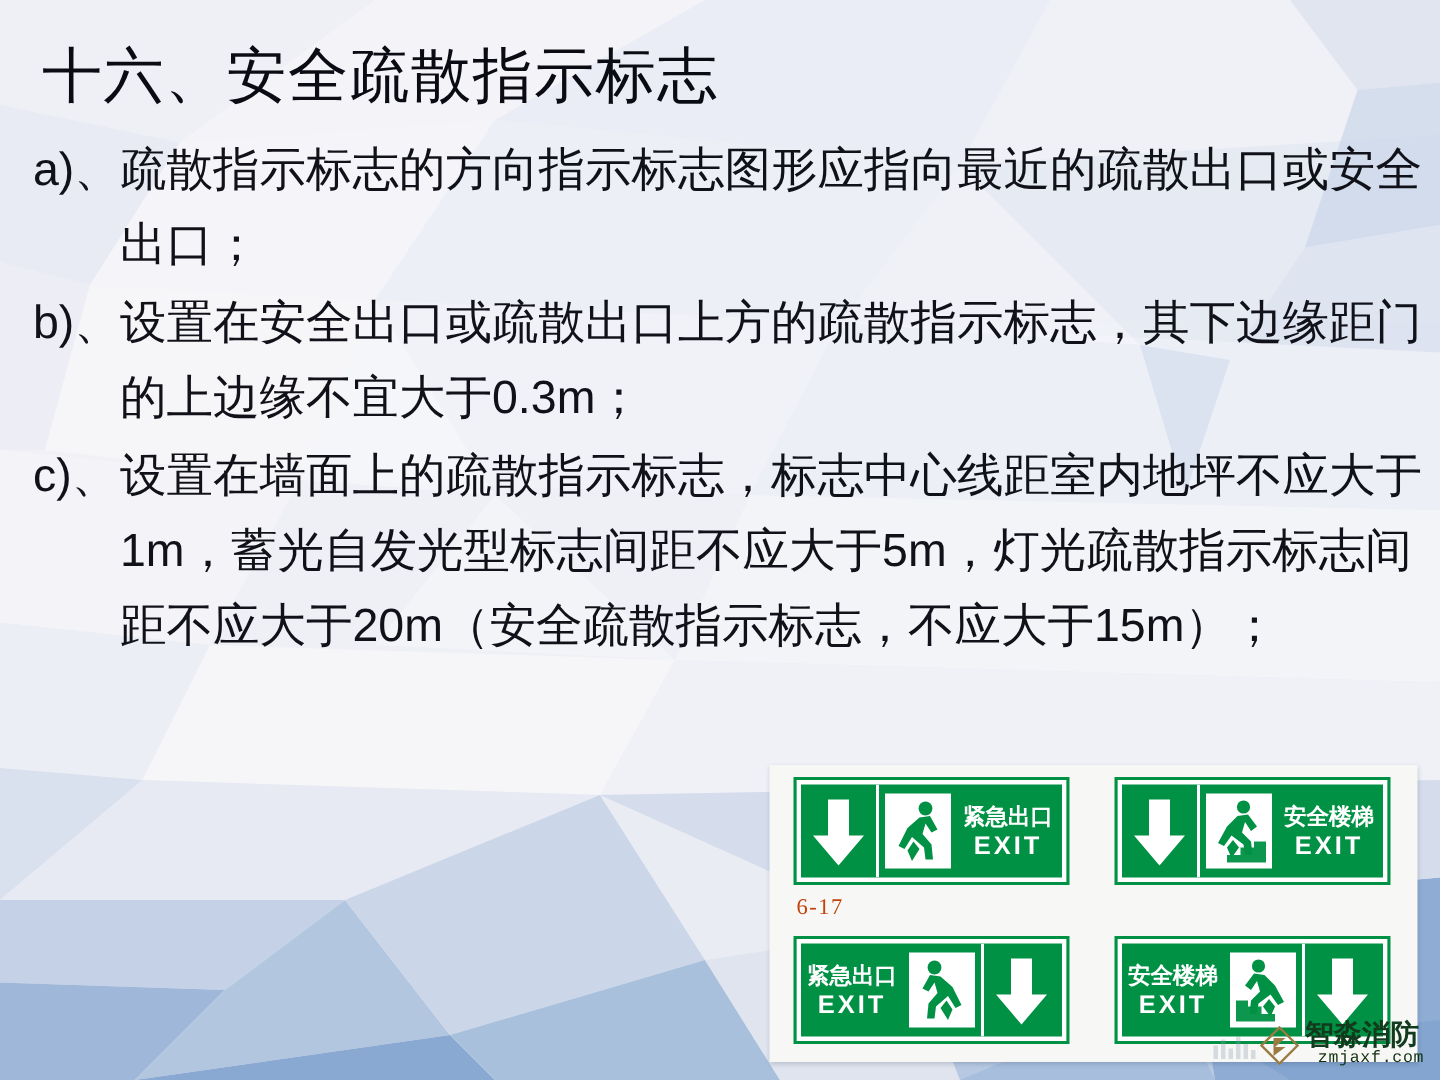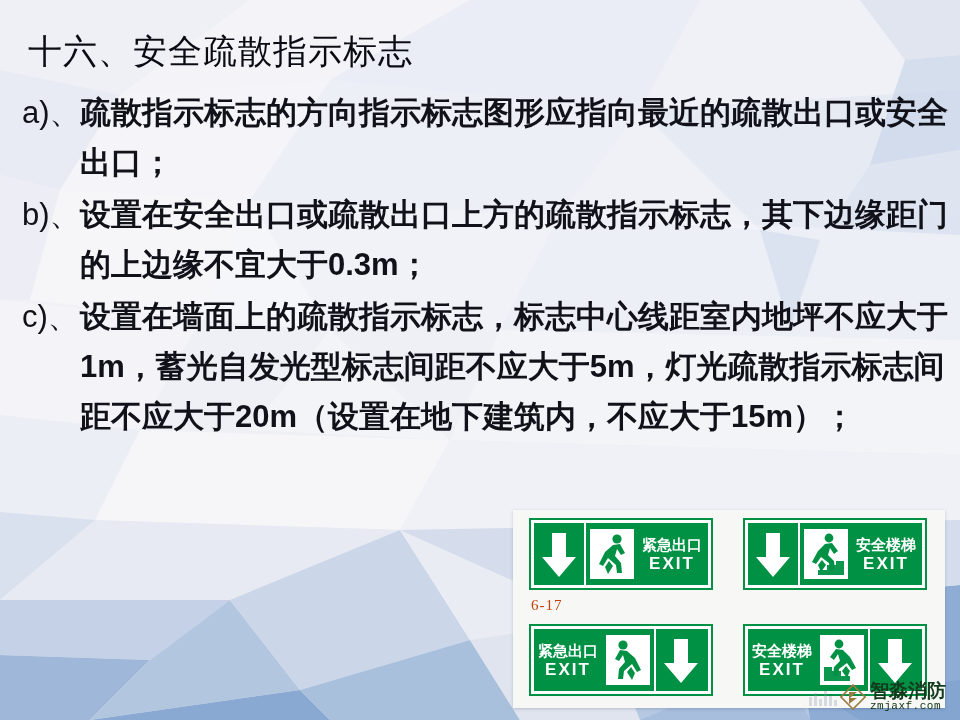--- a/index.html
+++ b/index.html
@@ -33,21 +33,21 @@
     position: absolute;
     left: 0; top: 0;
     width: 960px;
     height: 720px;
   }
 
   #slide-title {
     position: absolute;
     left: 28px;
     top: 26px;
-    font-size: 34px;
+    font-size: 40px;
     line-height: 50px;
     color: #0b0b14;
     letter-spacing: 1px;
     white-space: nowrap;
     font-weight: 400;
   }
 
   .body-list {
     position: absolute;
     left: 18px;
@@ -68,21 +68,20 @@
     position: absolute;
     left: 4px;
     top: 0;
     font-size: 31px;
     line-height: 50px;
     color: #111119;
     white-space: nowrap;
   }
   .body-item .btext {
     display: block;
-    font-weight: bold;
   }
 
   
   #sign-panel {
     position: absolute;
     left: 513px;
     top: 510px;
     width: 432px;
     height: 198px;
     background: #f7f8f6;
@@ -204,20 +203,21 @@
     font-weight: bold;
     letter-spacing: 0px;
     white-space: nowrap;
   }
   .wm-url {
     color: #10300f;
     font-size: 11px;
     font-family: "Liberation Mono", monospace;
     letter-spacing: 0.5px;
     white-space: nowrap;
+    text-align: center;
   }
   #wm-smudge {
     position: absolute;
     left: -32px;
     top: 10px;
     width: 34px;
     height: 18px;
     opacity: 0.45;
   }
 </style>
@@ -296,21 +296,21 @@
         <span class="btext">疏散指示标志的方向指示标志图形应指向最近的疏散出口或安全出口；</span>
       </div>
 
       <div class="body-item">
         <span class="marker">b)、</span>
         <span class="btext">设置在安全出口或疏散出口上方的疏散指示标志，其下边缘距门的上边缘不宜大于0.3m；</span>
       </div>
 
       <div class="body-item">
         <span class="marker">c)、</span>
-        <span class="btext">设置在墙面上的疏散指示标志，标志中心线距室内地坪不应大于1m，蓄光自发光型标志间距不应大于5m，灯光疏散指示标志间距不应大于20m（设置在地下建筑内，不应大于15m）；</span>
+        <span class="btext">设置在墙面上的疏散指示标志，标志中心线距室内地坪不应大于1m，蓄光自发光型标志间距不应大于5m，灯光疏散指示标志间距不应大于20m（安全疏散指示标志，不应大于15m）；</span>
       </div>
 
     </div>
 
     <div id="sign-panel">
       <div class="sign-grid">
 
         <div class="sign-cell cell-r0 cell-c0">
           <div class="sign">
             <div class="sign-seg seg-arrow">

